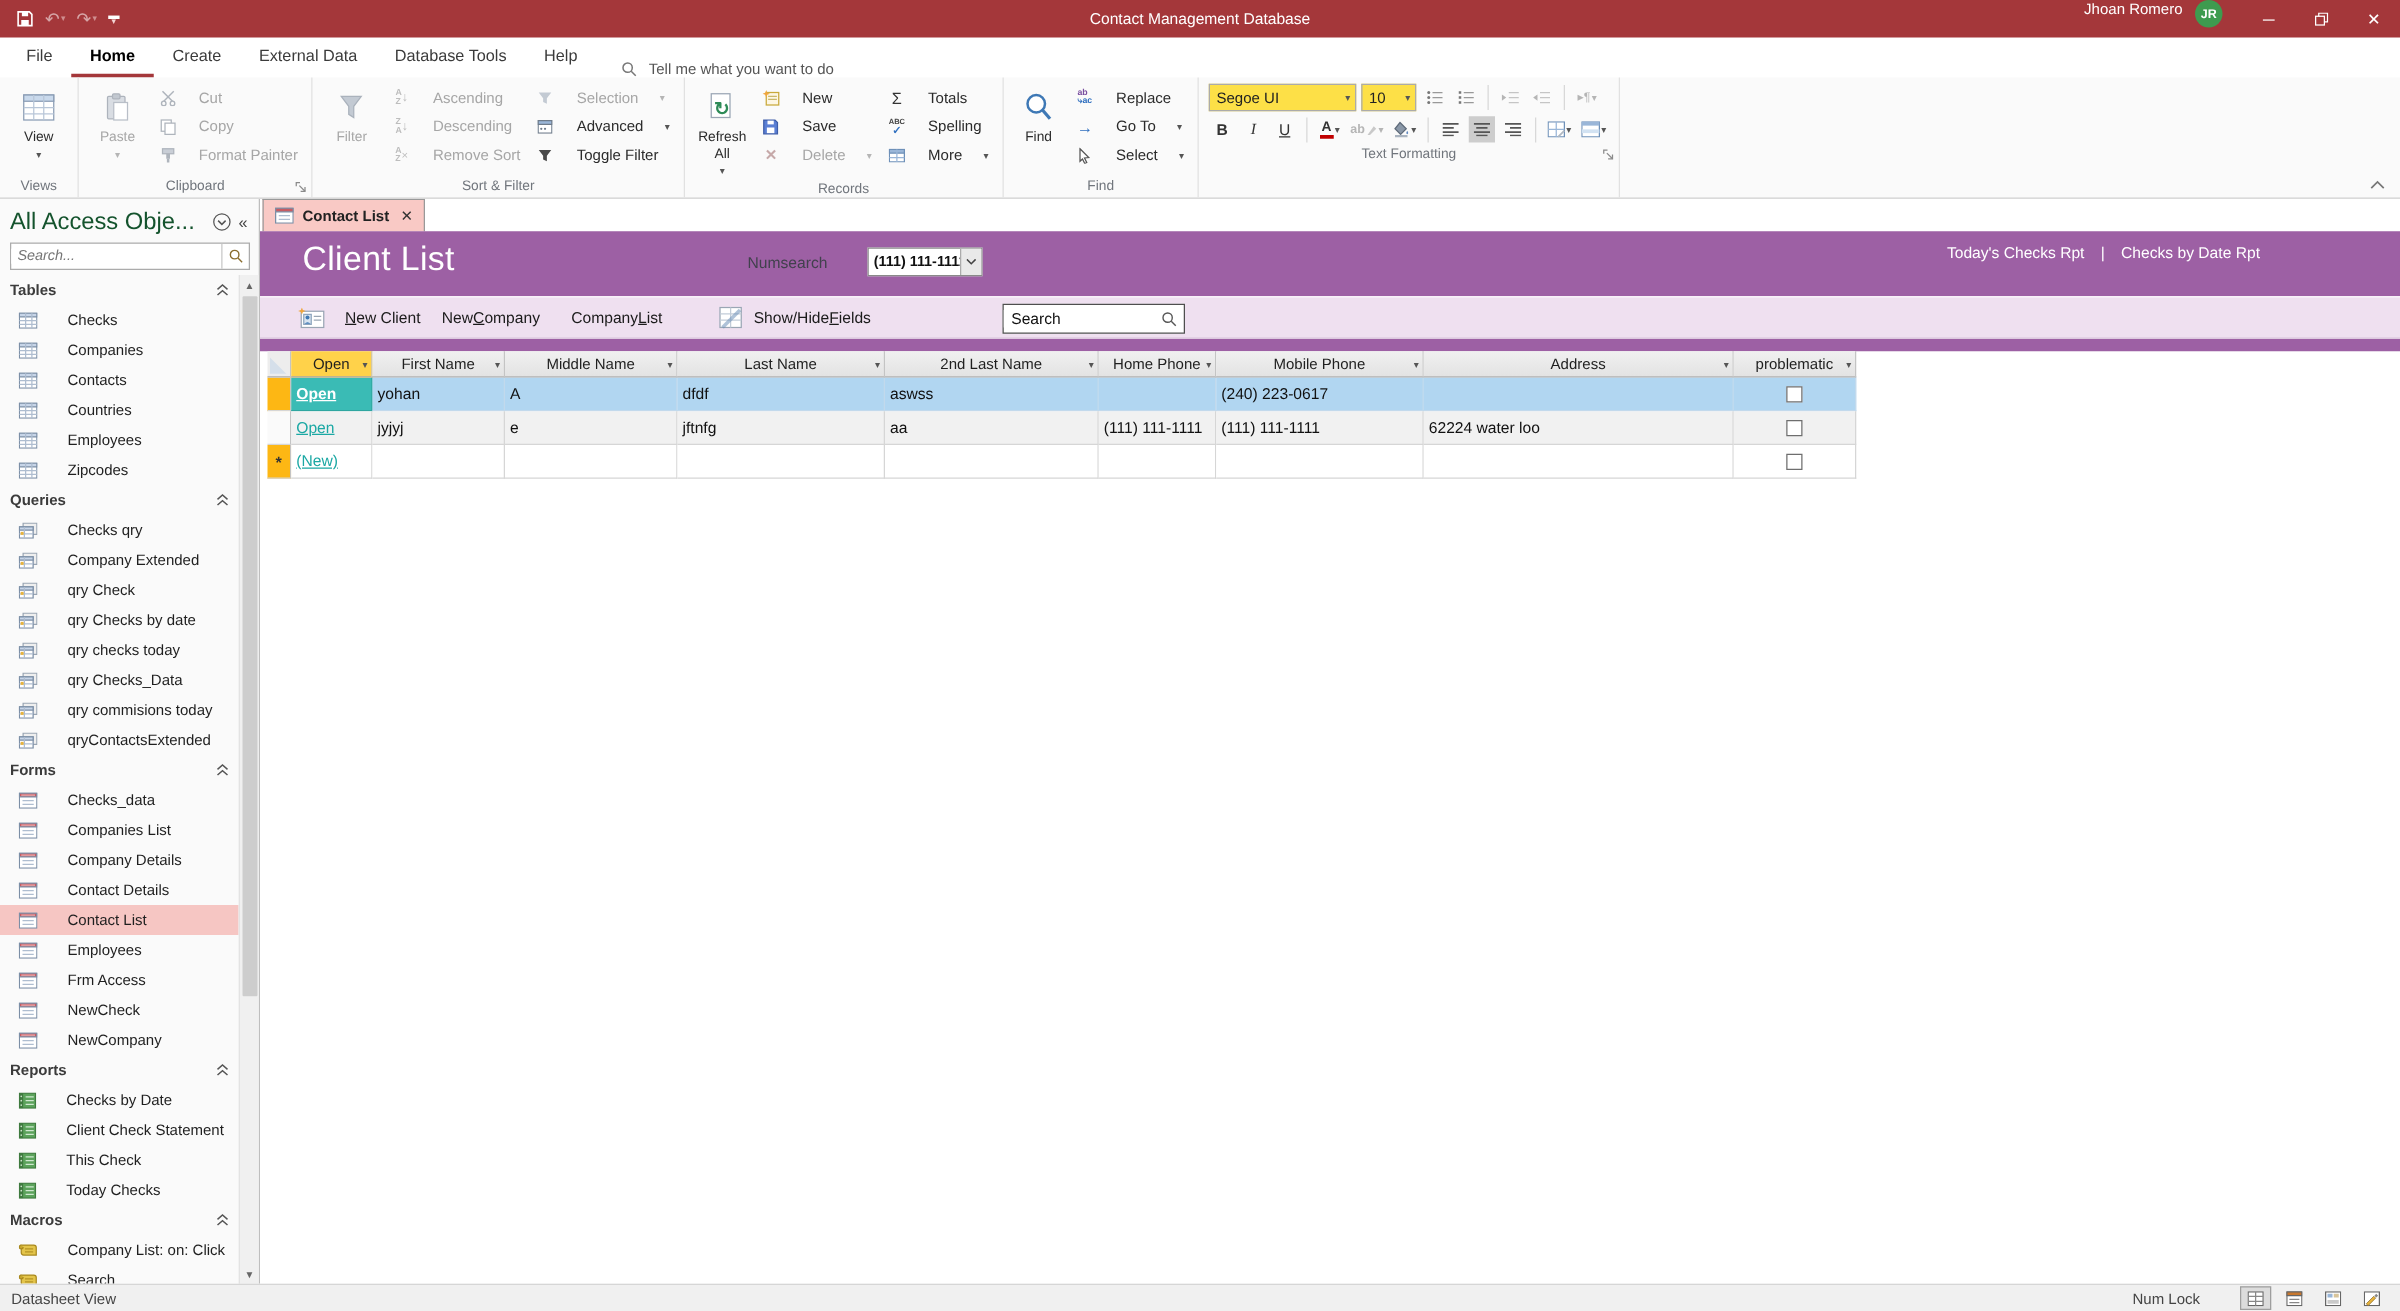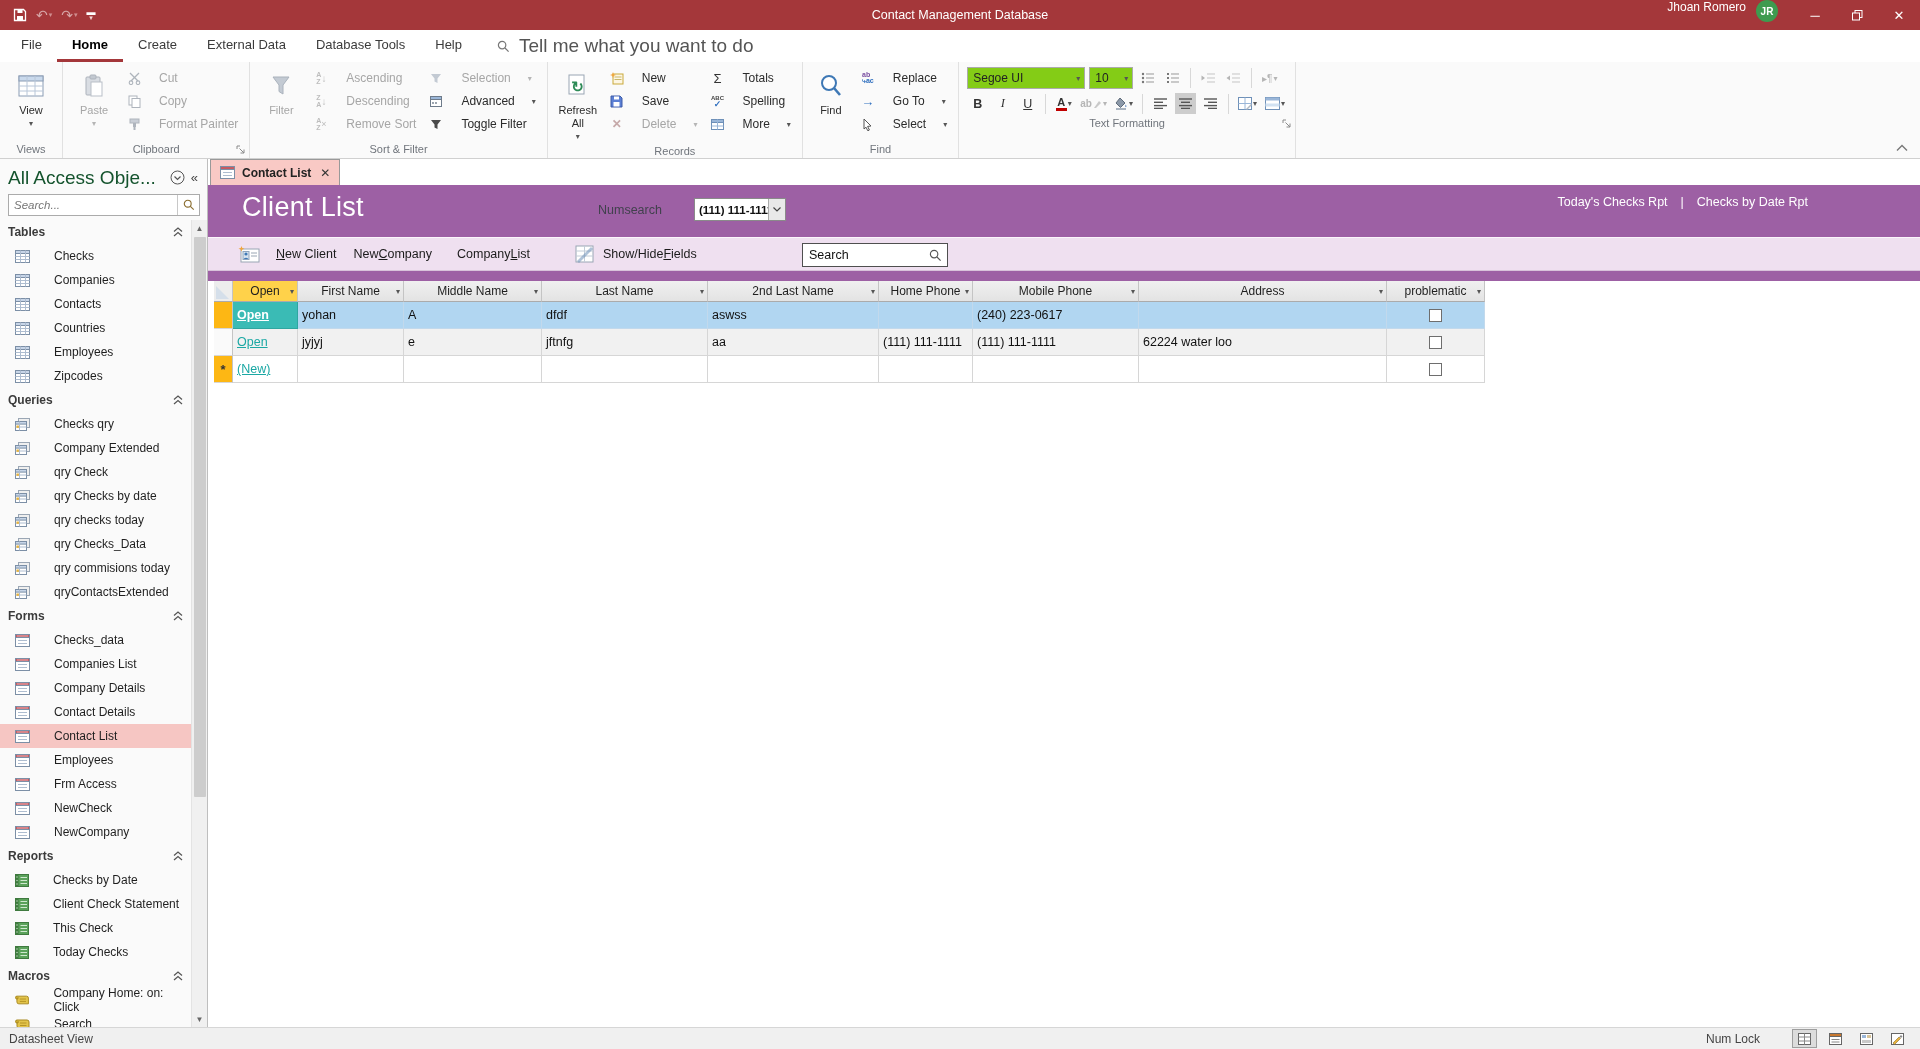--- a/index.html
+++ b/index.html
@@ -16,42 +16,42 @@
   .tb-title{position:absolute;left:0;right:0;text-align:center;font-size:12.5px;color:#fff}
   .tb-right{margin-left:auto;display:flex;height:100%;z-index:2}
   .tb-user{font-size:12px;margin-right:10px}
   .avatar{width:22px;height:22px;border-radius:50%;background:#3E9B4F;color:#fff;font-size:10px;font-weight:bold;display:flex;align-items:center;justify-content:center;margin-right:16px}
   .winbtn{width:42px;height:30px;display:flex;align-items:center;justify-content:center;color:#fff;font-size:13px}
 
   
   .ribtabs{height:32px;background:#fff;display:flex;align-items:stretch;padding-left:6px;flex:0 0 auto}
   .rtab{padding:0 15px;display:flex;align-items:center;font-size:13px;color:#3b3b3b;border-bottom:3px solid transparent}
   .rtab.active{color:#000000;font-weight:bold;border-bottom:3px solid #A4373A}
-  .tellme{display:flex;align-items:center;gap:9px;margin-left:20px;color:#555;font-size:19px}
+  .tellme{display:flex;align-items:flex-end;gap:9px;margin-left:20px;color:#555;font-size:12px}
 
   
   .ribbon{height:97px;background:#FAFAFA;border-bottom:1px solid #D0D0D0;display:flex;position:relative;flex:0 0 auto}
   .rgroup{display:flex;flex-direction:column;border-right:1px solid #E1E1E1;padding:1px 2px 0}
   .rg-content{flex:1;display:flex;align-items:flex-start;padding:3px 4px 0;gap:2px}
   .rg-label{height:18px;display:flex;align-items:center;justify-content:center;font-size:11px;color:#70757C;position:relative;padding:0 12px}
   .launcher{position:absolute;right:1px;bottom:3px}
   .bigbtn{width:50px;display:flex;flex-direction:column;align-items:center;padding-top:2px;font-size:11px;line-height:13px;color:#2b2b2b;text-align:center}
   .bigbtn .bi{height:36px;display:flex;align-items:center;justify-content:center}
   .bigbtn.dis{color:#A6A6A6}
   .da{font-size:8px;color:#555}
   .dis .da{color:#B5B5B5}
   .smallcol{display:flex;flex-direction:column;gap:1px;padding-top:1px}
   .sbtn{display:flex;align-items:center;gap:17px;height:22px;padding:0 5px;font-size:12px;color:#2b2b2b;white-space:nowrap}
   .sbtn.dis{color:#A6A6A6}
   .si{width:16px;display:flex;justify-content:center;align-items:center;flex:0 0 16px}
   .azt{display:flex;flex-direction:column;font-size:7px;line-height:7px;font-weight:bold;color:#888}
   .dis .azt{color:#BDBDBD}
   .tf{display:flex;flex-direction:column;gap:4px;padding:4px 6px 0}
   .tfrow{display:flex;align-items:center;gap:4px}
-  .combo{background:#84cc16;border:1px solid #ABABAB;height:22px;display:flex;align-items:center;font-size:12px;color:#222;padding-left:5px}
+  .combo{background:#fde047;border:1px solid #ABABAB;height:22px;display:flex;align-items:center;font-size:12px;color:#222;padding-left:5px}
   .combo .da{margin-left:auto;padding:0 4px}
   .tbtn{min-width:21px;height:21px;display:flex;align-items:center;justify-content:center;font-size:12.5px;color:#333;padding:0 2px;gap:1px}
   .tbtn.pressed{background:#CDCDCD}
   .tbtn.dis{color:#B5B5B5}
   .vsep{width:1px;height:20px;background:#D8D8D8;margin:0 3px}
   .fc{display:flex;flex-direction:column;align-items:center;line-height:10px}
   .fc .bar{width:11px;height:3px;background:#C00000;margin-top:1px}
   .collapse-ribbon{position:absolute;right:12px;bottom:6px}
 
   
@@ -1031,21 +1031,21 @@
             </div>
             <div>
 
                 <div class="nav-item">
                   <svg width="15" height="12" viewBox="0 0 15 12">
                     <path d="M2 2 H12 Q14 2 14 4 V10 H4 Q2 10 2 8 Z" fill="#E3C44A" stroke="#A9891F"></path>
                     <path d="M2 2 Q0.5 2 0.5 3.5 Q0.5 5 2 5 Q3.5 5 3.5 3.5" fill="#C9A92E" stroke="#A9891F"></path>
                     <line x1="5" y1="5" x2="11.5" y2="5" stroke="#B69425"></line>
                     <line x1="5" y1="7.5" x2="11.5" y2="7.5" stroke="#B69425"></line>
                   </svg>
-                  <span>Company Home: on: Click</span>
+                  <span>Company List: on: Click</span>
                 </div>
 
                 <div class="nav-item">
                   <svg width="15" height="12" viewBox="0 0 15 12">
                     <path d="M2 2 H12 Q14 2 14 4 V10 H4 Q2 10 2 8 Z" fill="#E3C44A" stroke="#A9891F"></path>
                     <path d="M2 2 Q0.5 2 0.5 3.5 Q0.5 5 2 5 Q3.5 5 3.5 3.5" fill="#C9A92E" stroke="#A9891F"></path>
                     <line x1="5" y1="5" x2="11.5" y2="5" stroke="#B69425"></line>
                     <line x1="5" y1="7.5" x2="11.5" y2="7.5" stroke="#B69425"></line>
                   </svg>
                   <span>Search</span>

